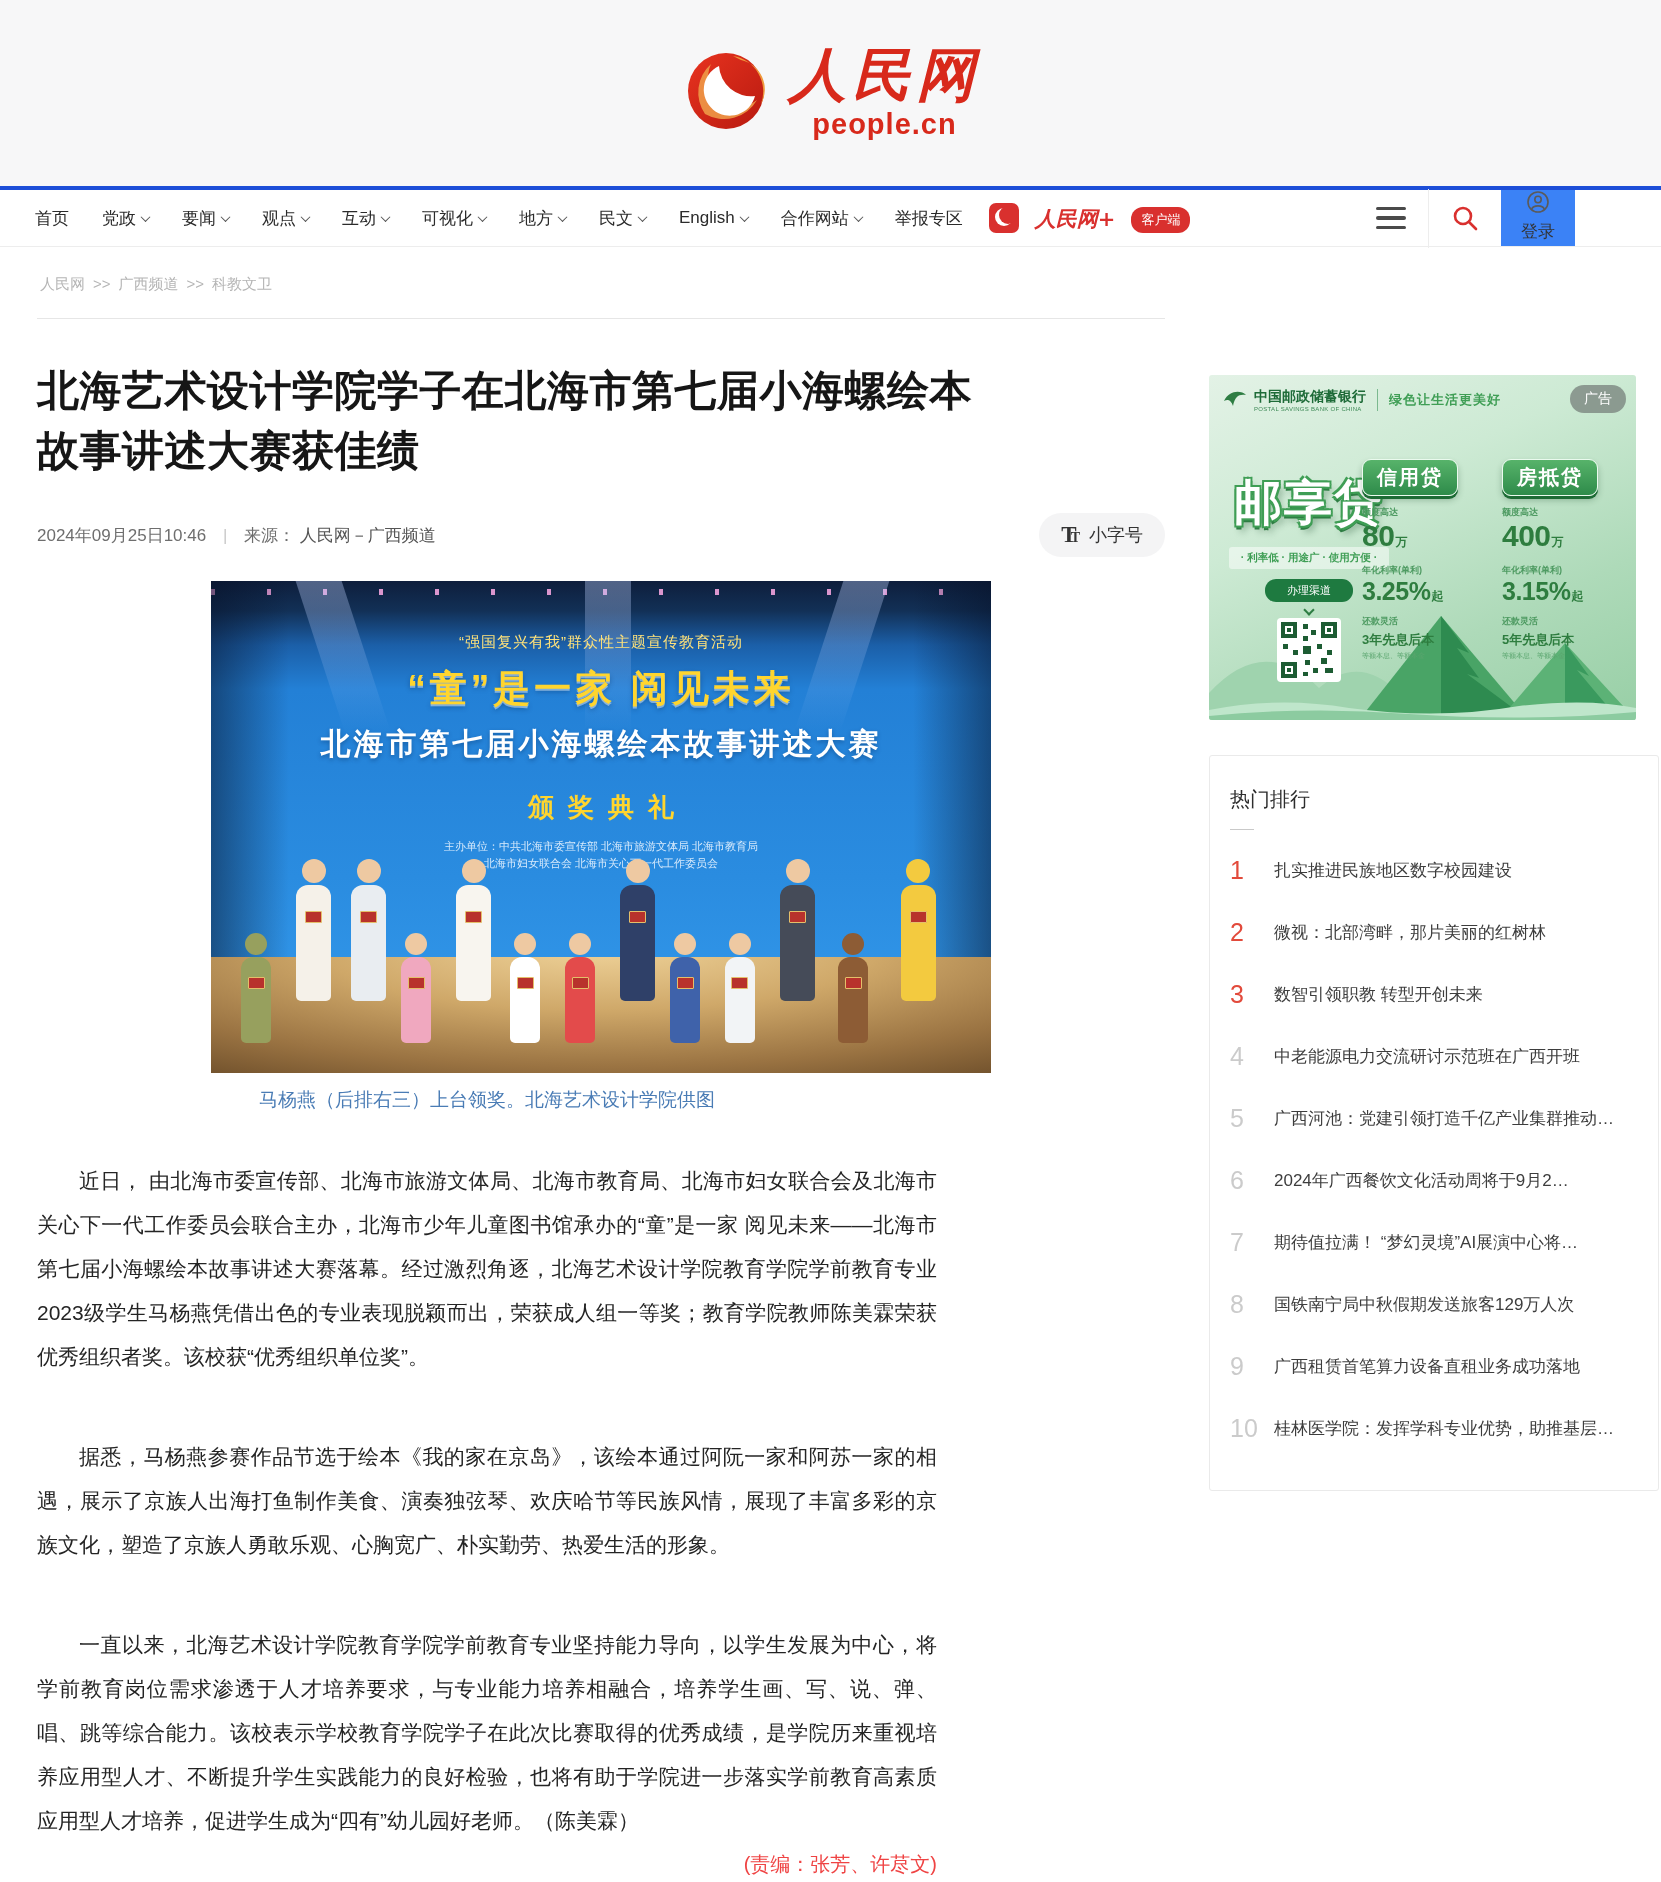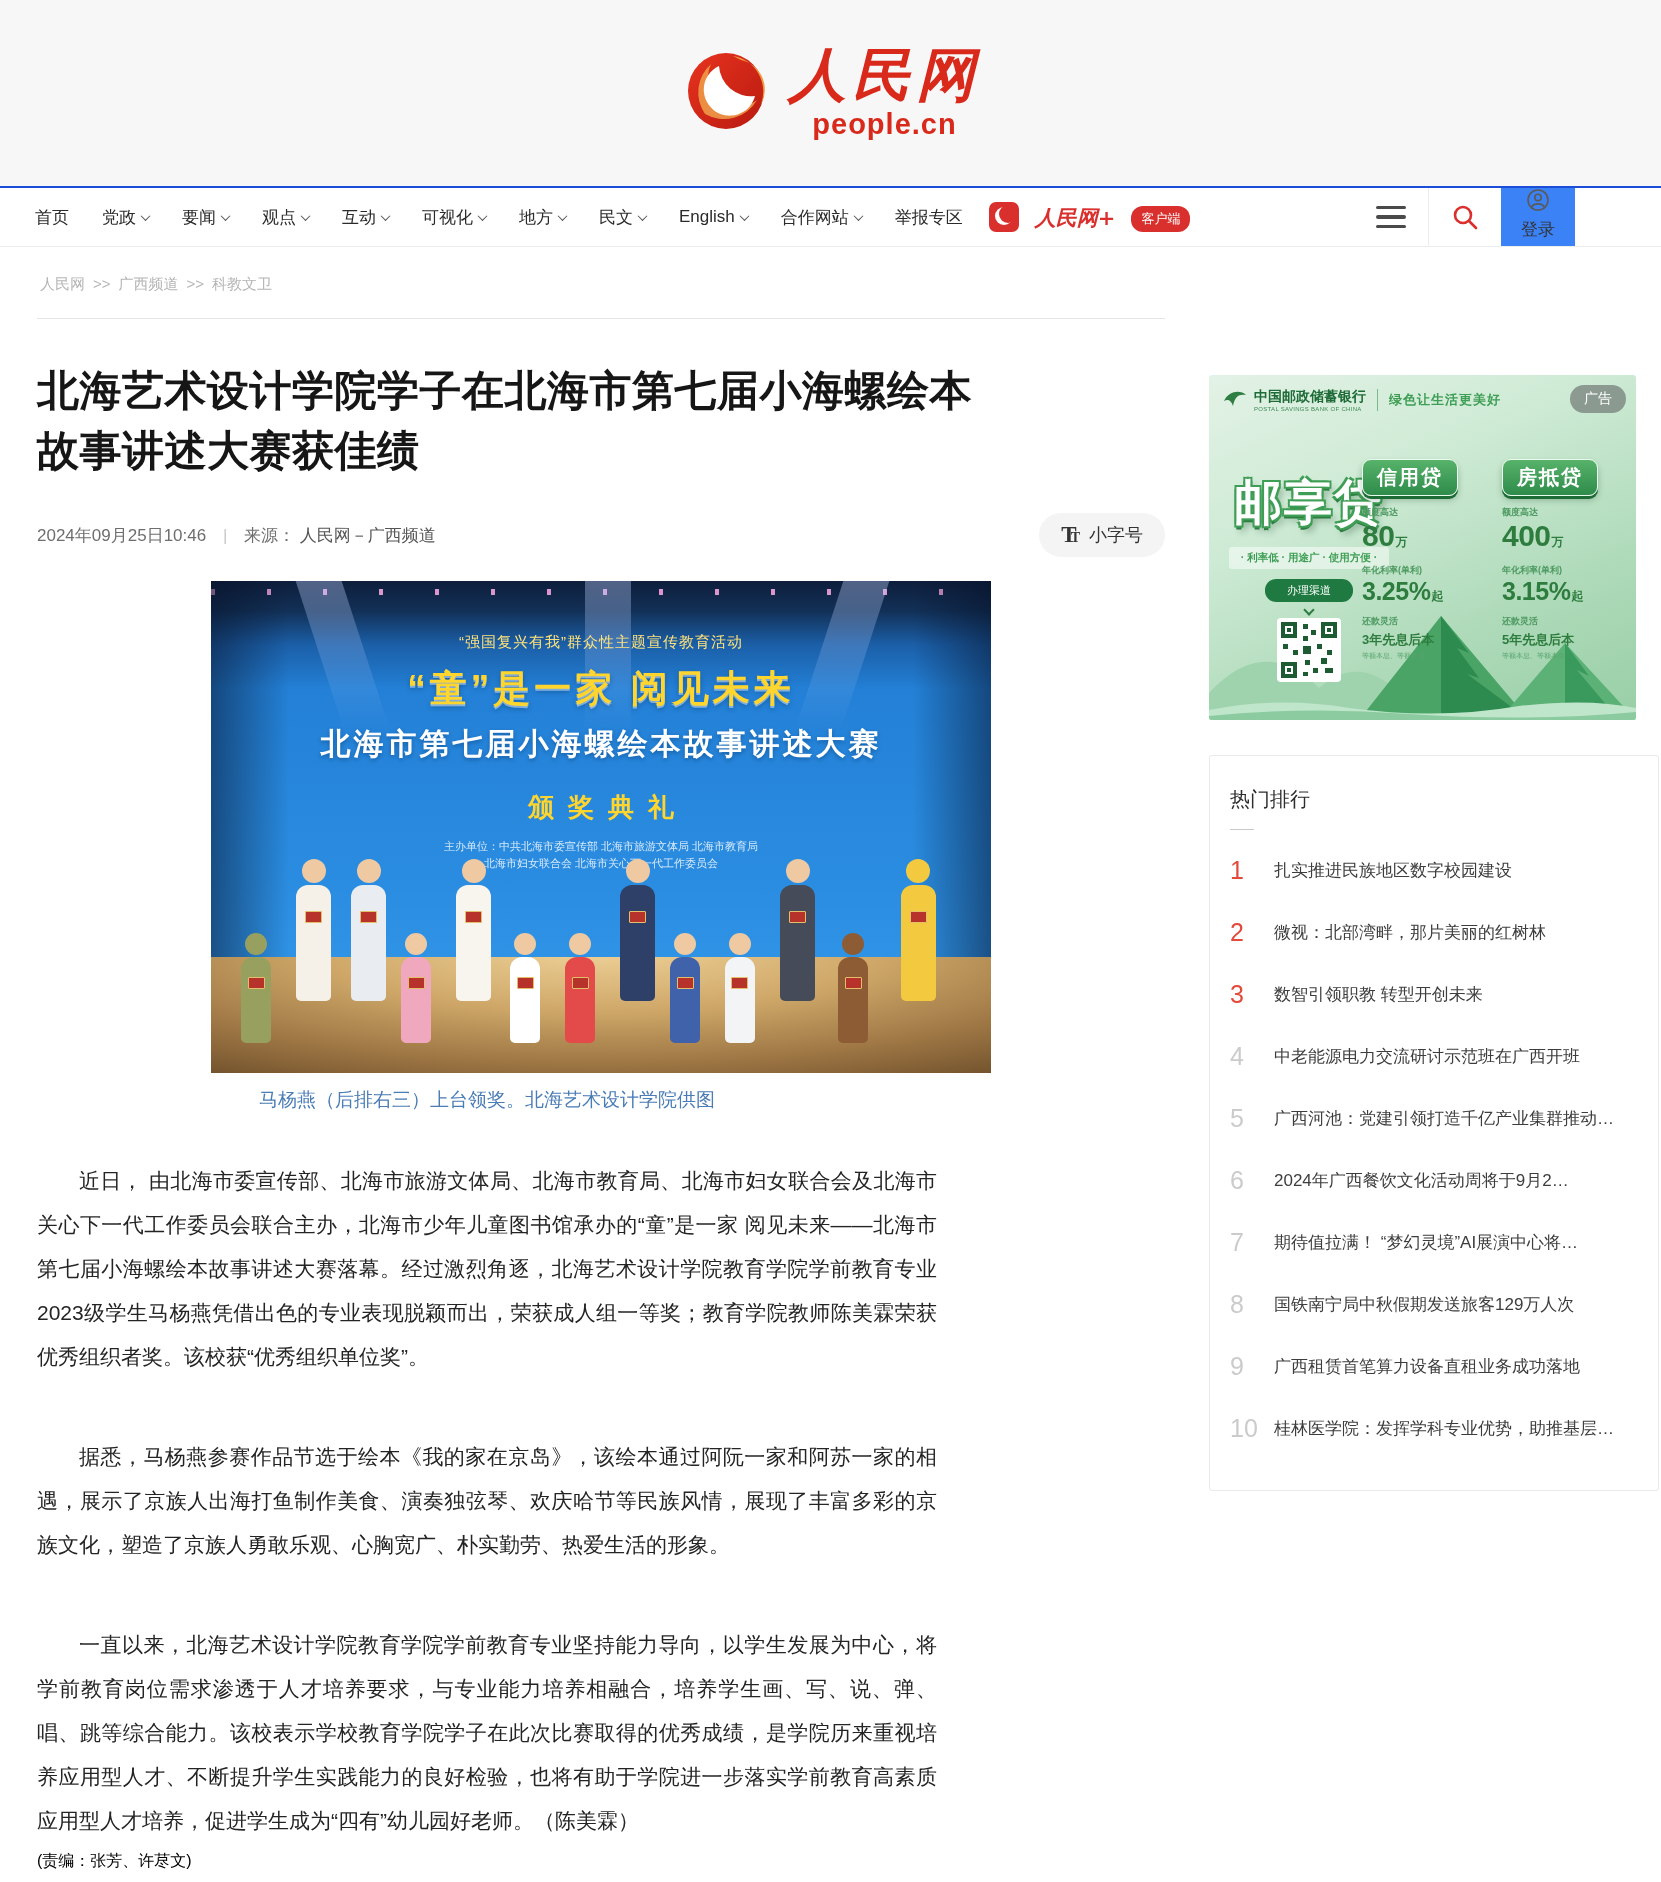--- a/index.html
+++ b/index.html
@@ -8,21 +8,21 @@
   .page { position:relative; width:1661px; height:1882px; background:#fff; overflow:hidden; }
 
   
   .site-header { height:186px; background:#f7f7f8; display:flex; align-items:center; justify-content:center; }
   .logo { display:flex; align-items:center; gap:14px; cursor:pointer; }
   .logo-txt { text-align:center; }
   .logo-cn { font-family:"DejaVu Serif","Liberation Serif",serif; font-weight:bold; font-style:italic; font-size:58px; color:#d8291b; letter-spacing:6px; line-height:1; }
   .logo-en { font-size:29px; font-weight:bold; color:#d8291b; letter-spacing:1px; margin-top:4px; }
 
   
-  .main-nav { height:61px; background:#fff; border-top:2px solid #1d4ed8; border-bottom:1px solid #ededed; display:flex; align-items:center; padding-left:35px; }
+  .main-nav { height:61px; background:#fff; border-top:4px solid #1d4ed8; border-bottom:1px solid #ededed; display:flex; align-items:center; padding-left:35px; }
   .nav-items { display:flex; align-items:center; gap:33px; }
   .nav-item { display:flex; align-items:center; gap:6px; font-size:17px; color:#2b2b2b; cursor:pointer; white-space:nowrap; }
   .chev { width:7px; height:7px; border-right:1.5px solid #555; border-bottom:1.5px solid #555; transform:rotate(45deg) translate(-1px,-1px); }
   .plus-block { display:flex; align-items:flex-end; gap:16px; margin-left:26px; cursor:pointer; }
   .plus-icon { width:30px; height:30px; border-radius:7px; background:#d9302e; position:relative; overflow:hidden; }
   .plus-icon::before { content:""; position:absolute; left:6px; top:5px; width:18px; height:18px; border-radius:50%; background:#fff; }
   .plus-icon::after { content:""; position:absolute; left:10px; top:3px; width:18px; height:18px; border-radius:50%; background:#d9302e; }
   .plus-name { font-family:"DejaVu Serif","Liberation Serif",serif; font-weight:bold; font-style:italic; font-size:21px; color:#d9302e; }
   .plus-badge { background:#d9302e; color:#fff; font-size:13px; padding:4px 10px; border-radius:12px; }
   .nav-right { margin-left:auto; display:flex; align-items:center; height:100%; padding-right:86px; }
@@ -76,21 +76,21 @@
   .fig.tall .fig-body { width:35px; height:116px; }
   .fig-cert { position:absolute; top:44px; width:17px; height:12px; background:#b8322c; border:1.5px solid #e4bf6a; border-radius:1px; }
   .fig.tall .fig-cert { top:52px; }
 
   .caption { width:900px; text-align:center; margin-top:14px; font-size:19px; color:#4a7cb5; font-family:"DejaVu Serif","Liberation Serif",serif; }
 
   
   .paragraphs { margin-top:46px; width:900px; }
   .body-p { font-size:21px; line-height:44px; text-align:justify; text-indent:2em; color:#242424; margin:0 0 56px; }
   .body-p:last-child { margin-bottom:0; }
-  .editor { width:900px; font-size:16px; color:#000000; margin-top:8px; }
+  .editor { width:900px; text-align:right; font-size:20px; color:#ef4444; margin-top:8px; }
 
   
   .sidebar { width:452px; margin-left:44px; }
   .ad-card { width:427px; height:345px; margin-top:57px; position:relative; overflow:hidden; border-radius:3px; cursor:pointer;
     background:linear-gradient(155deg,#e3f2e6 0%,#cdead4 35%,#aedab9 70%,#98cfa6 100%); }
   .ad-head { position:absolute; top:13px; left:14px; display:flex; align-items:center; gap:7px; z-index:3; }
   .bank-txt { line-height:1; }
   .bank-name { font-size:14px; font-weight:bold; color:#1e6b38; }
   .bank-sub { font-size:6px; color:#3f8a57; letter-spacing:.3px; margin-top:3px; }
   .ad-vdiv { width:1px; height:22px; background:#7bb98f; margin:0 4px; }

